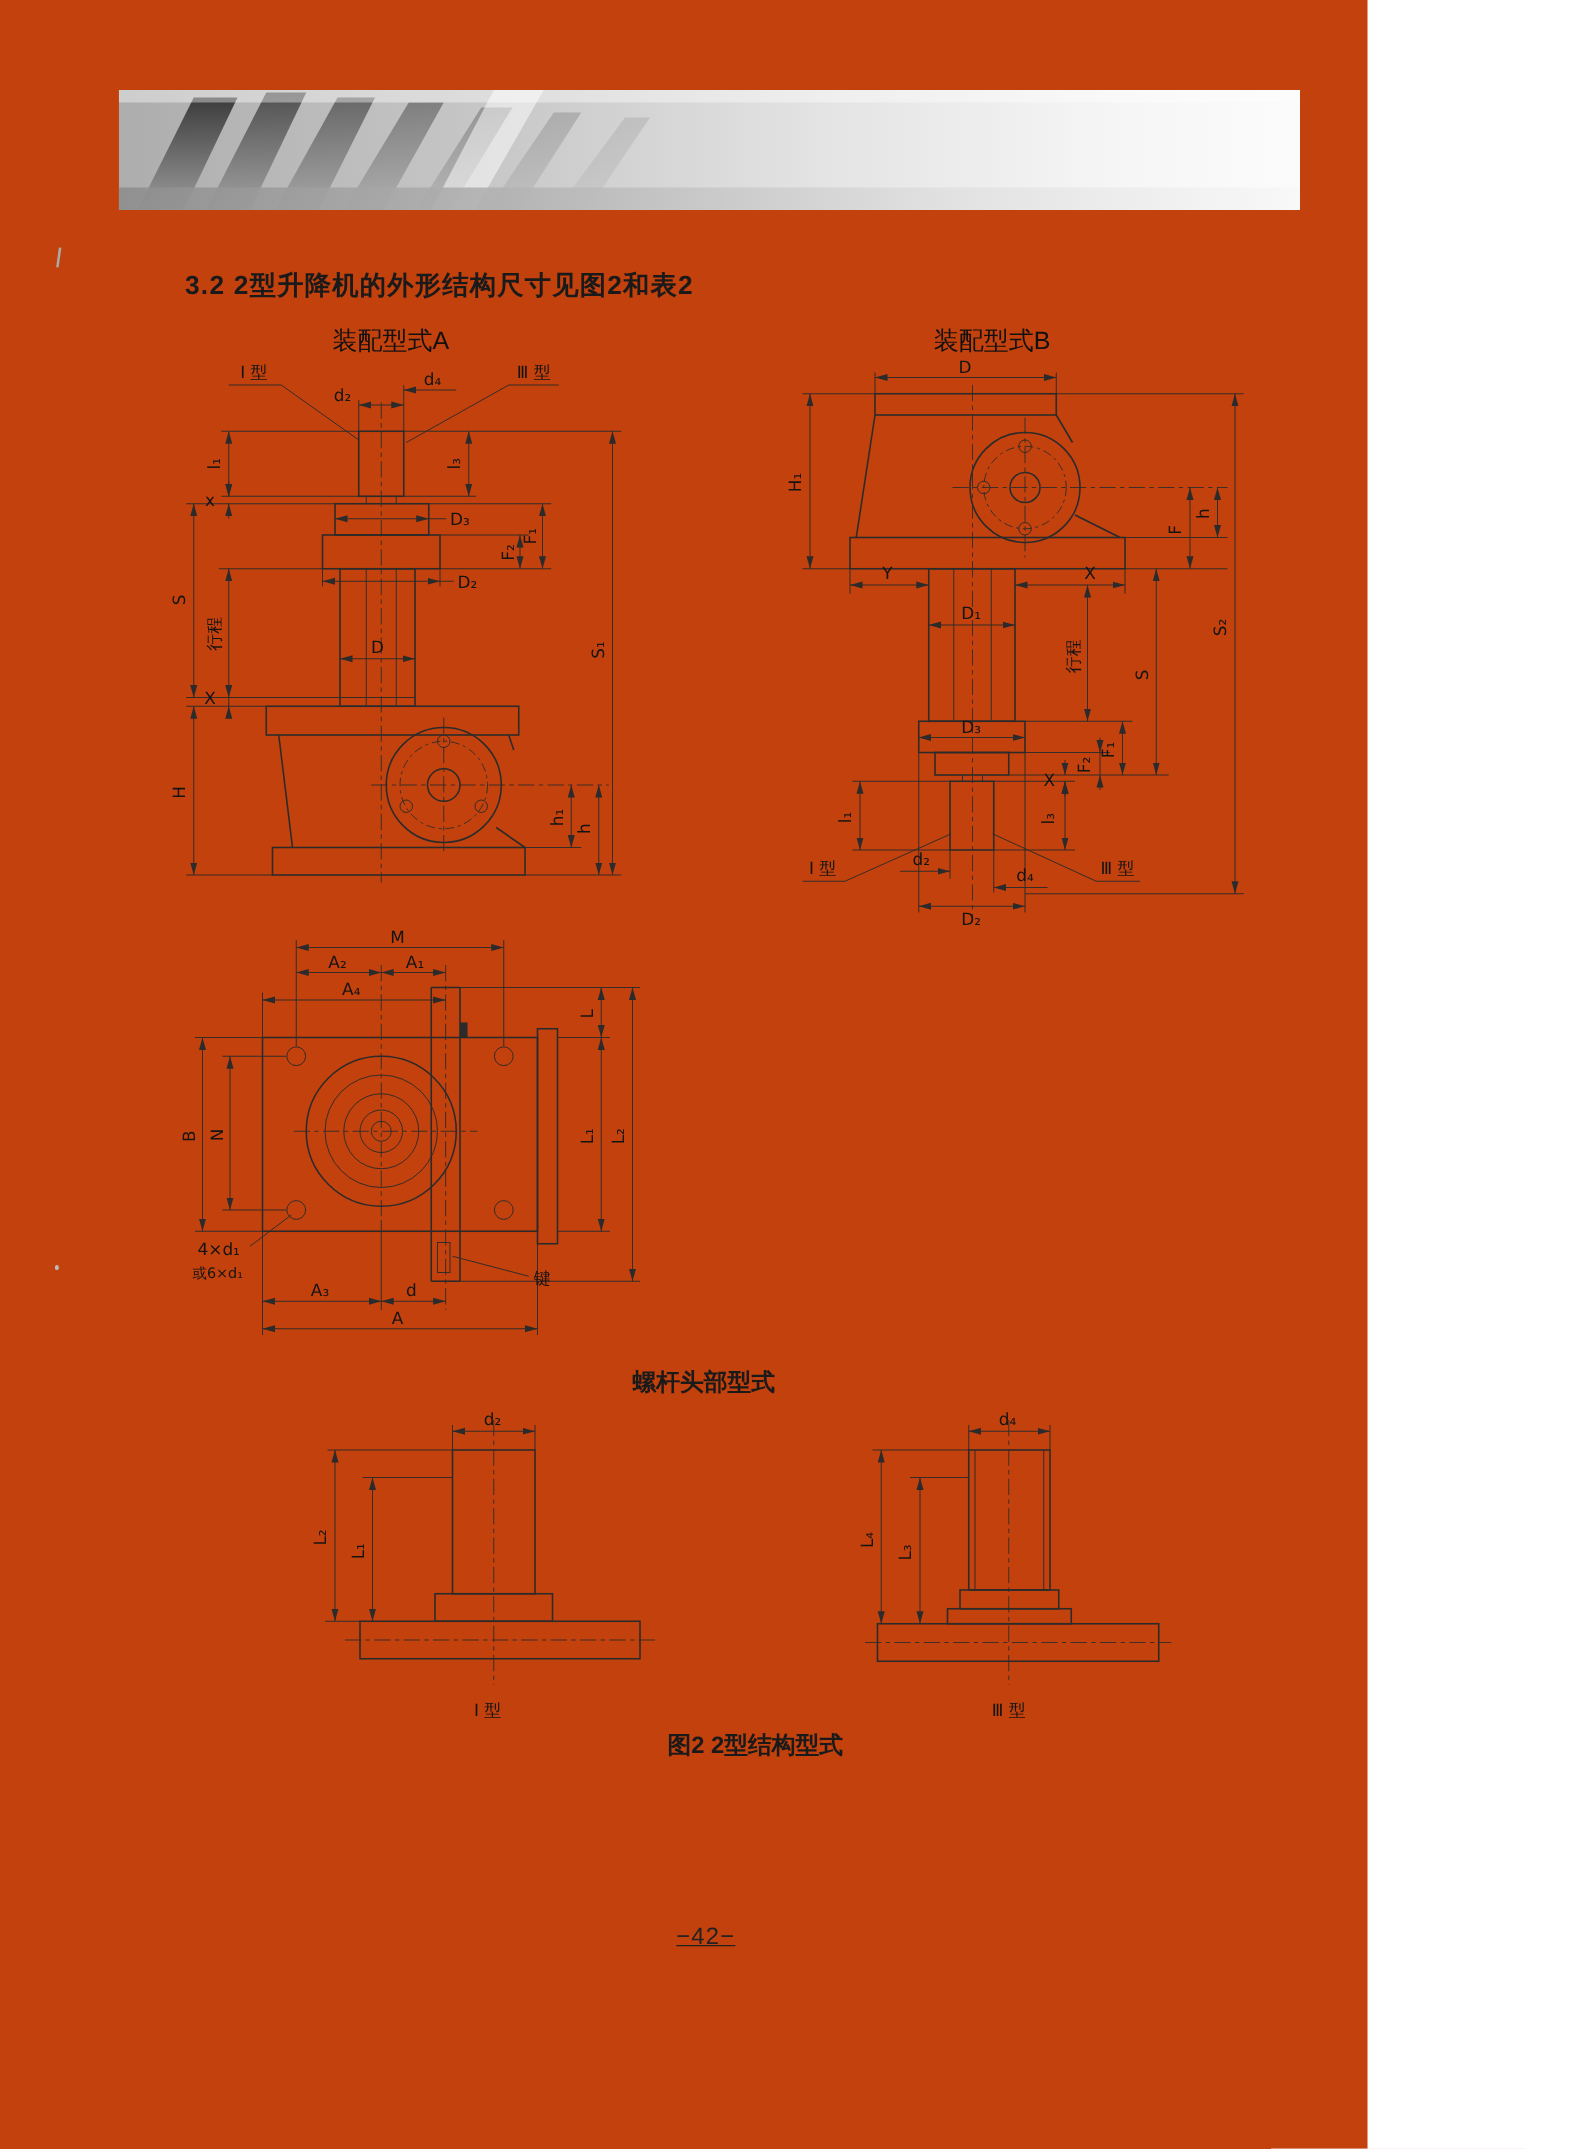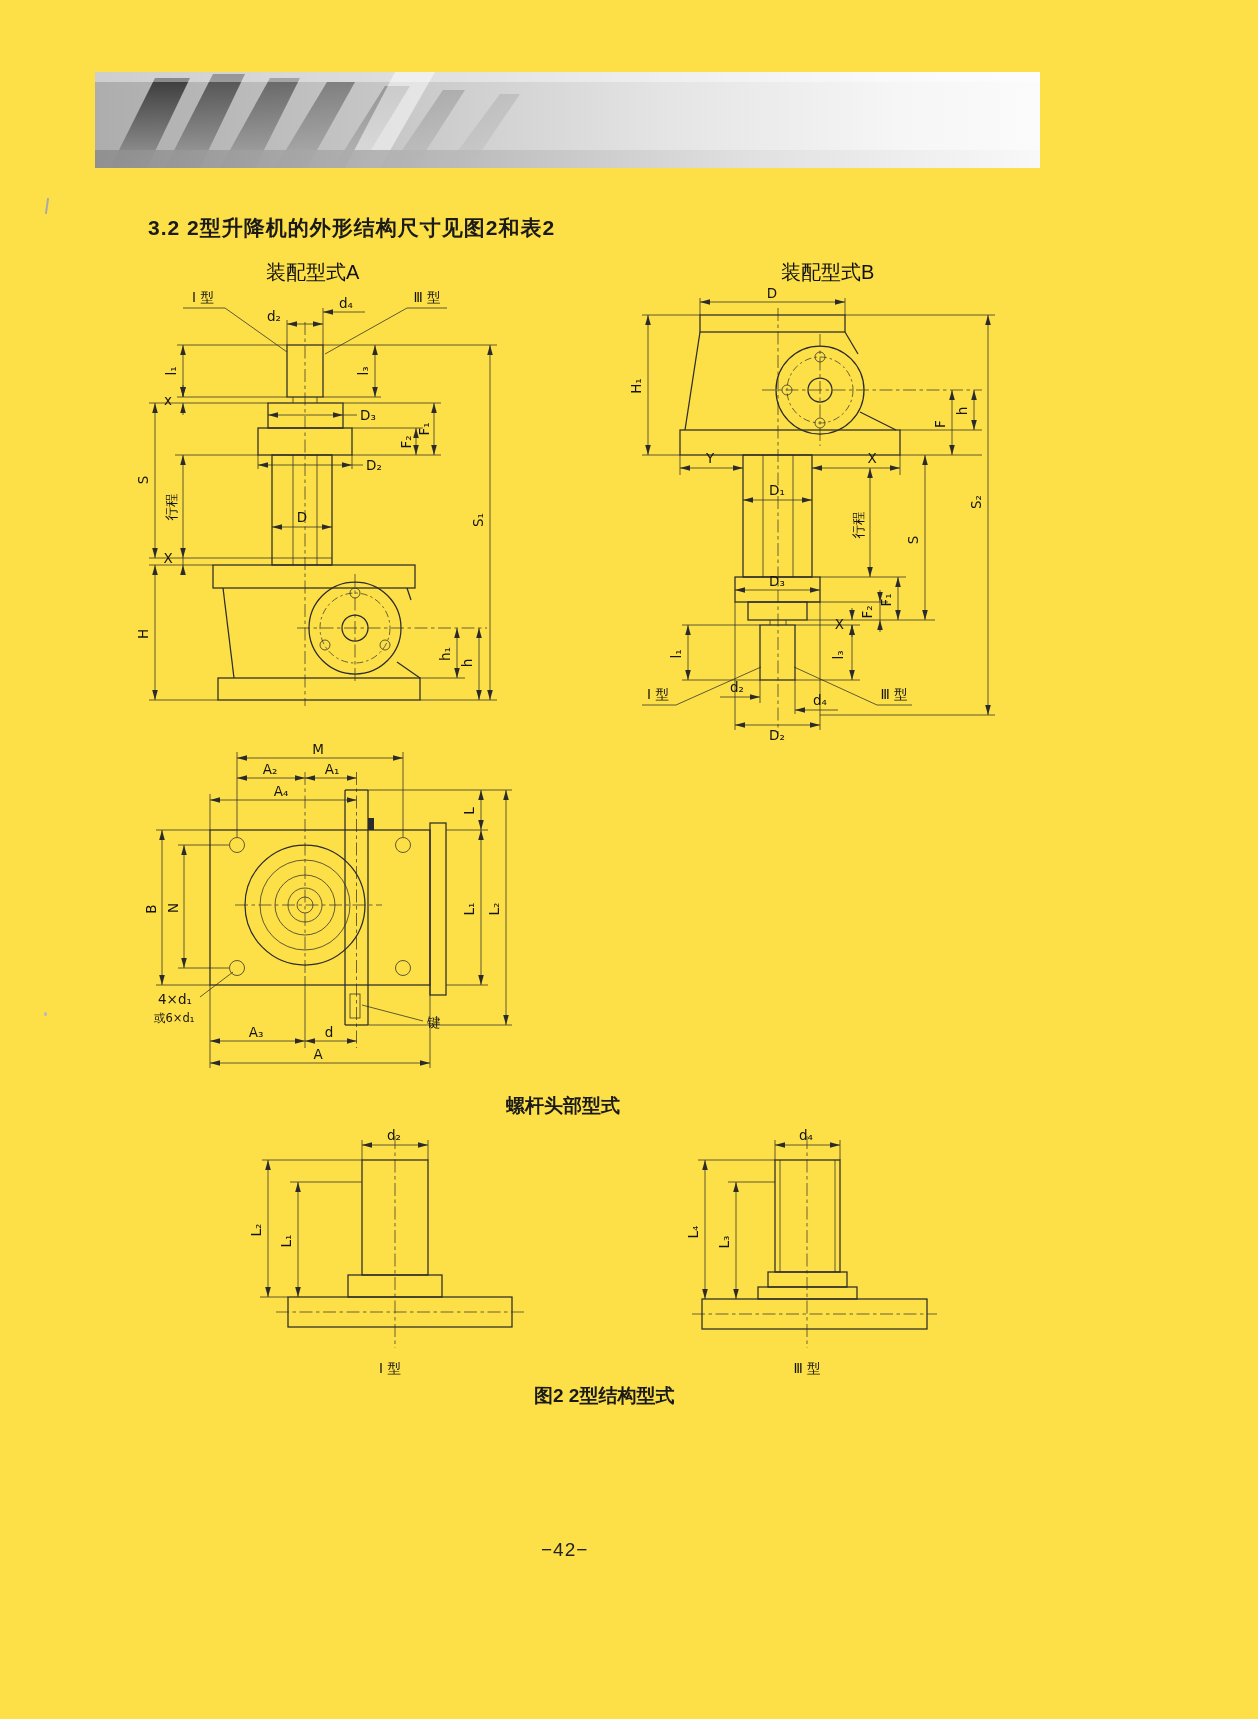--- a/index.html
+++ b/index.html
@@ -1,25 +1,25 @@
 <!DOCTYPE html>
 <html><head>
 <meta charset="utf-8">
 <style>
   html,body{margin:0;padding:0;background:#ffffff;}
-  .page{position:relative;width:1258px;height:1719px;background:#fde047;overflow:hidden;
+  .page{position:relative;width:1094px;height:1719px;background:#c2410c;overflow:hidden;
         font-family:"Liberation Sans","DejaVu Sans",sans-serif;color:#1a1a1a;}
   .banner{position:absolute;left:95px;top:72px;width:945px;height:96px;}
   .heading{position:absolute;left:148px;top:214px;font-size:21px;font-weight:600;letter-spacing:1px;white-space:nowrap;}
   .dtitle{position:absolute;font-size:20px;color:#111;white-space:nowrap;}
   .dtitle.a{left:266px;top:259px;}
-  .dtitle.b{left:747px;top:259px;margin-left:34px;}
+  .dtitle.b{left:747px;top:259px;}
   .screwHeading{position:absolute;left:506px;top:1093px;font-size:19px;font-weight:700;white-space:nowrap;}
   .figCaption{position:absolute;left:514px;top:1383px;font-size:19px;font-weight:700;white-space:nowrap;margin-left:20px;}
-  .pageNum{position:absolute;left:541px;top:1539px;font-size:19px;letter-spacing:1px;color:#222;}
+  .pageNum{position:absolute;left:541px;top:1539px;font-size:19px;letter-spacing:1px;color:#222;text-decoration:underline;}
   .artifact1{position:absolute;left:46px;top:198px;width:2px;height:16px;background:#aaa;transform:rotate(8deg);}
   .artifact2{position:absolute;left:44px;top:1012px;width:3px;height:4px;background:#bbb;border-radius:2px;}
   svg.draw{position:absolute;overflow:visible;}
   .ol{fill:none;stroke:#2b2b2b;stroke-width:1.25;}
   .tn{fill:none;stroke:#2b2b2b;stroke-width:0.75;}
   .dm{fill:none;stroke:#2b2b2b;stroke-width:0.75;}
   .cl{fill:none;stroke:#2b2b2b;stroke-width:0.7;stroke-dasharray:13 3.5 3.5 3.5;}
   .clc{fill:none;stroke:#2b2b2b;stroke-width:0.7;stroke-dasharray:7 3 2.5 3;}
   svg text.lab{font-family:"DejaVu Sans","Liberation Sans",sans-serif;font-size:13.5px;fill:#141414;}
   svg text.lab.sm{font-size:11.5px;}

